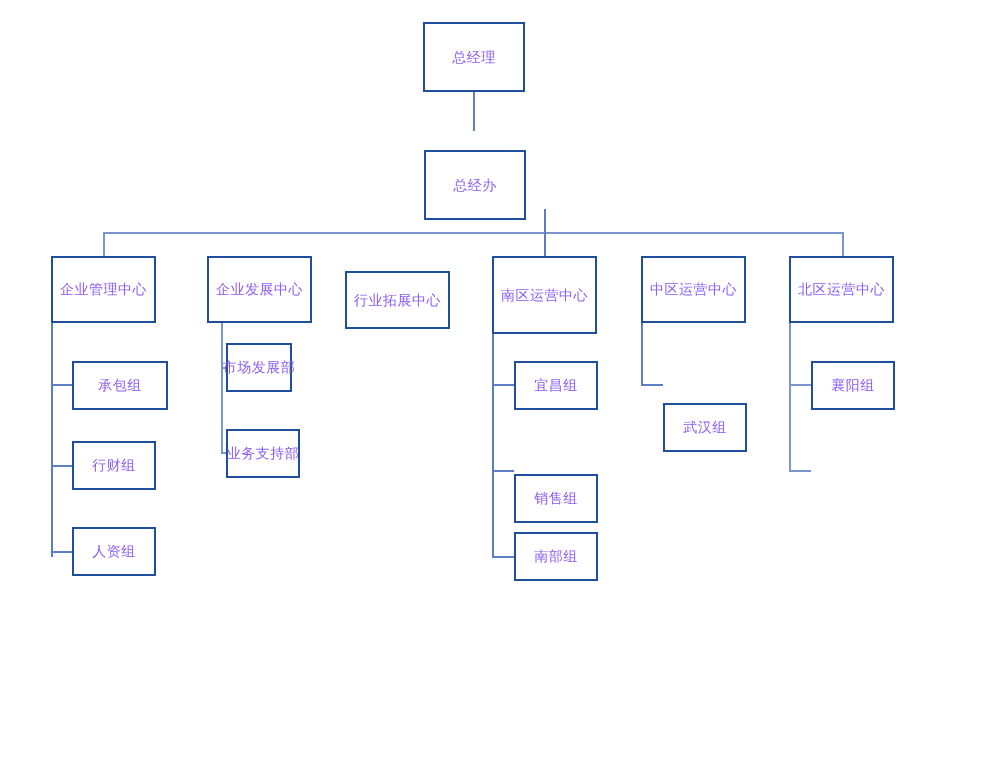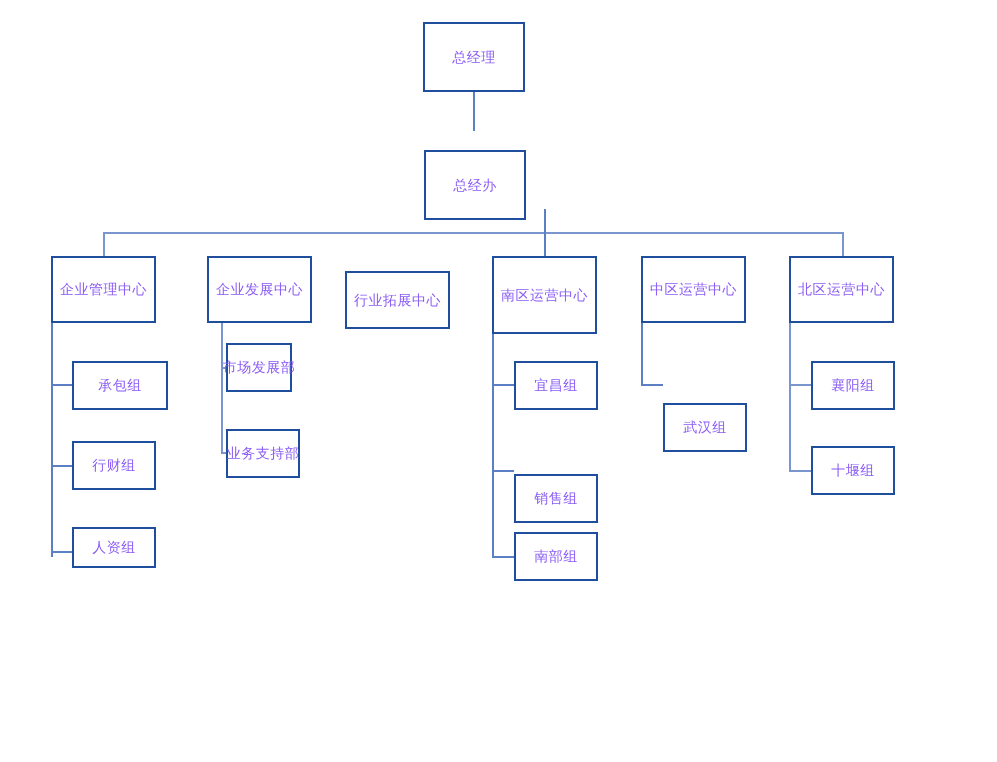--- a/index.html
+++ b/index.html
@@ -116,21 +116,21 @@
   <div class="connector h" style="left:51px; top:384px; width:21px;"></div>
   <div class="connector h" style="left:51px; top:465px; width:21px;"></div>
   <div class="connector h" style="left:51px; top:551px; width:21px;"></div>
 
   <div class="node level-3" style="left:72px; top:361px; width:96px; height:49px;">
     <span class="node-label">承包组</span>
   </div>
   <div class="node level-3" style="left:72px; top:441px; width:84px; height:49px;">
     <span class="node-label">行财组</span>
   </div>
-  <div class="node level-3" style="left:72px; top:527px; width:84px; height:41px;">
+  <div class="node level-3" style="left:72px; top:527px; width:84px; height:49px;">
     <span class="node-label">人资组</span>
   </div>
 
   <div class="connector v bus" style="left:221px; top:323px; height:130px;"></div>
   <div class="connector h bus" style="left:221px; top:367px; width:15px;"></div>
   <div class="connector h bus" style="left:221px; top:452px; width:15px;"></div>
 
   <div class="node level-3" style="left:226px; top:343px; width:66px; height:49px;">
     <span class="node-label">市场发展部</span>
   </div>
@@ -160,17 +160,14 @@
     <span class="node-label">武汉组</span>
   </div>
 
   <div class="connector v bus" style="left:789px; top:323px; height:148px;"></div>
   <div class="connector h bus" style="left:789px; top:384px; width:22px;"></div>
   <div class="connector h bus" style="left:789px; top:470px; width:22px;"></div>
 
   <div class="node level-3" style="left:811px; top:361px; width:84px; height:49px;">
     <span class="node-label">襄阳组</span>
   </div>
-  <div class="node level-3" style="left:811px; top:446px; width:84px; height:49px;">
-    <span class="node-label">十堰组</span>
-  </div>
 
 </div>
 
 </body></html>

